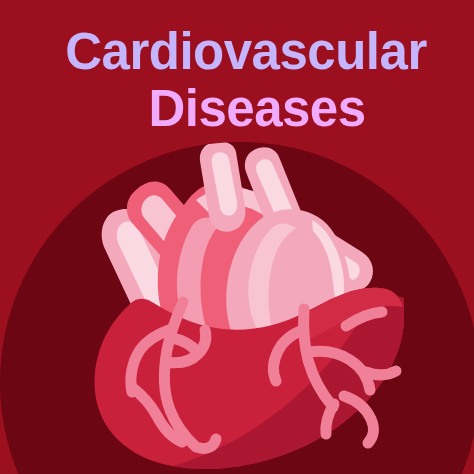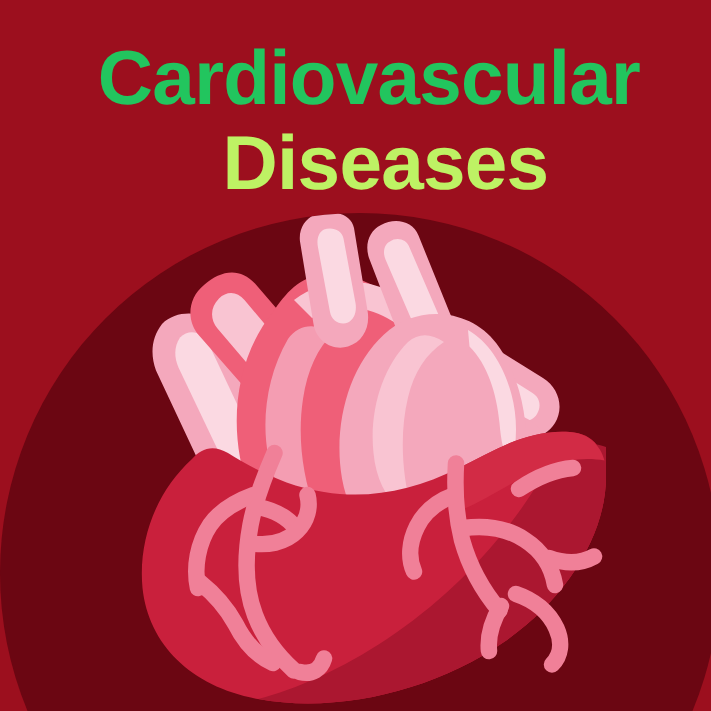--- a/index.html
+++ b/index.html
@@ -26,32 +26,32 @@
     position: absolute;
     top: 0;
     left: 0;
     width: 474px;
     z-index: 5;
     text-align: center;
     pointer-events: none;
   }
   .title-line1 {
     display: block;
-    color: #22c55e;
+    color: #c4b5fd;
     font-size: 51px;
     line-height: 1.0;
     font-weight: bold;
     letter-spacing: -0.5px;
     margin-top: 26px;
     white-space: nowrap;
     padding-left: 18px;
   }
   .title-line2 {
     display: block;
-    color: #bef264;
+    color: #f0abfc;
     font-size: 51px;
     line-height: 1.0;
     font-weight: bold;
     letter-spacing: -0.5px;
     margin-top: 6px;
     white-space: nowrap;
     margin-left: 40px;
   }
 </style>
 </head>

